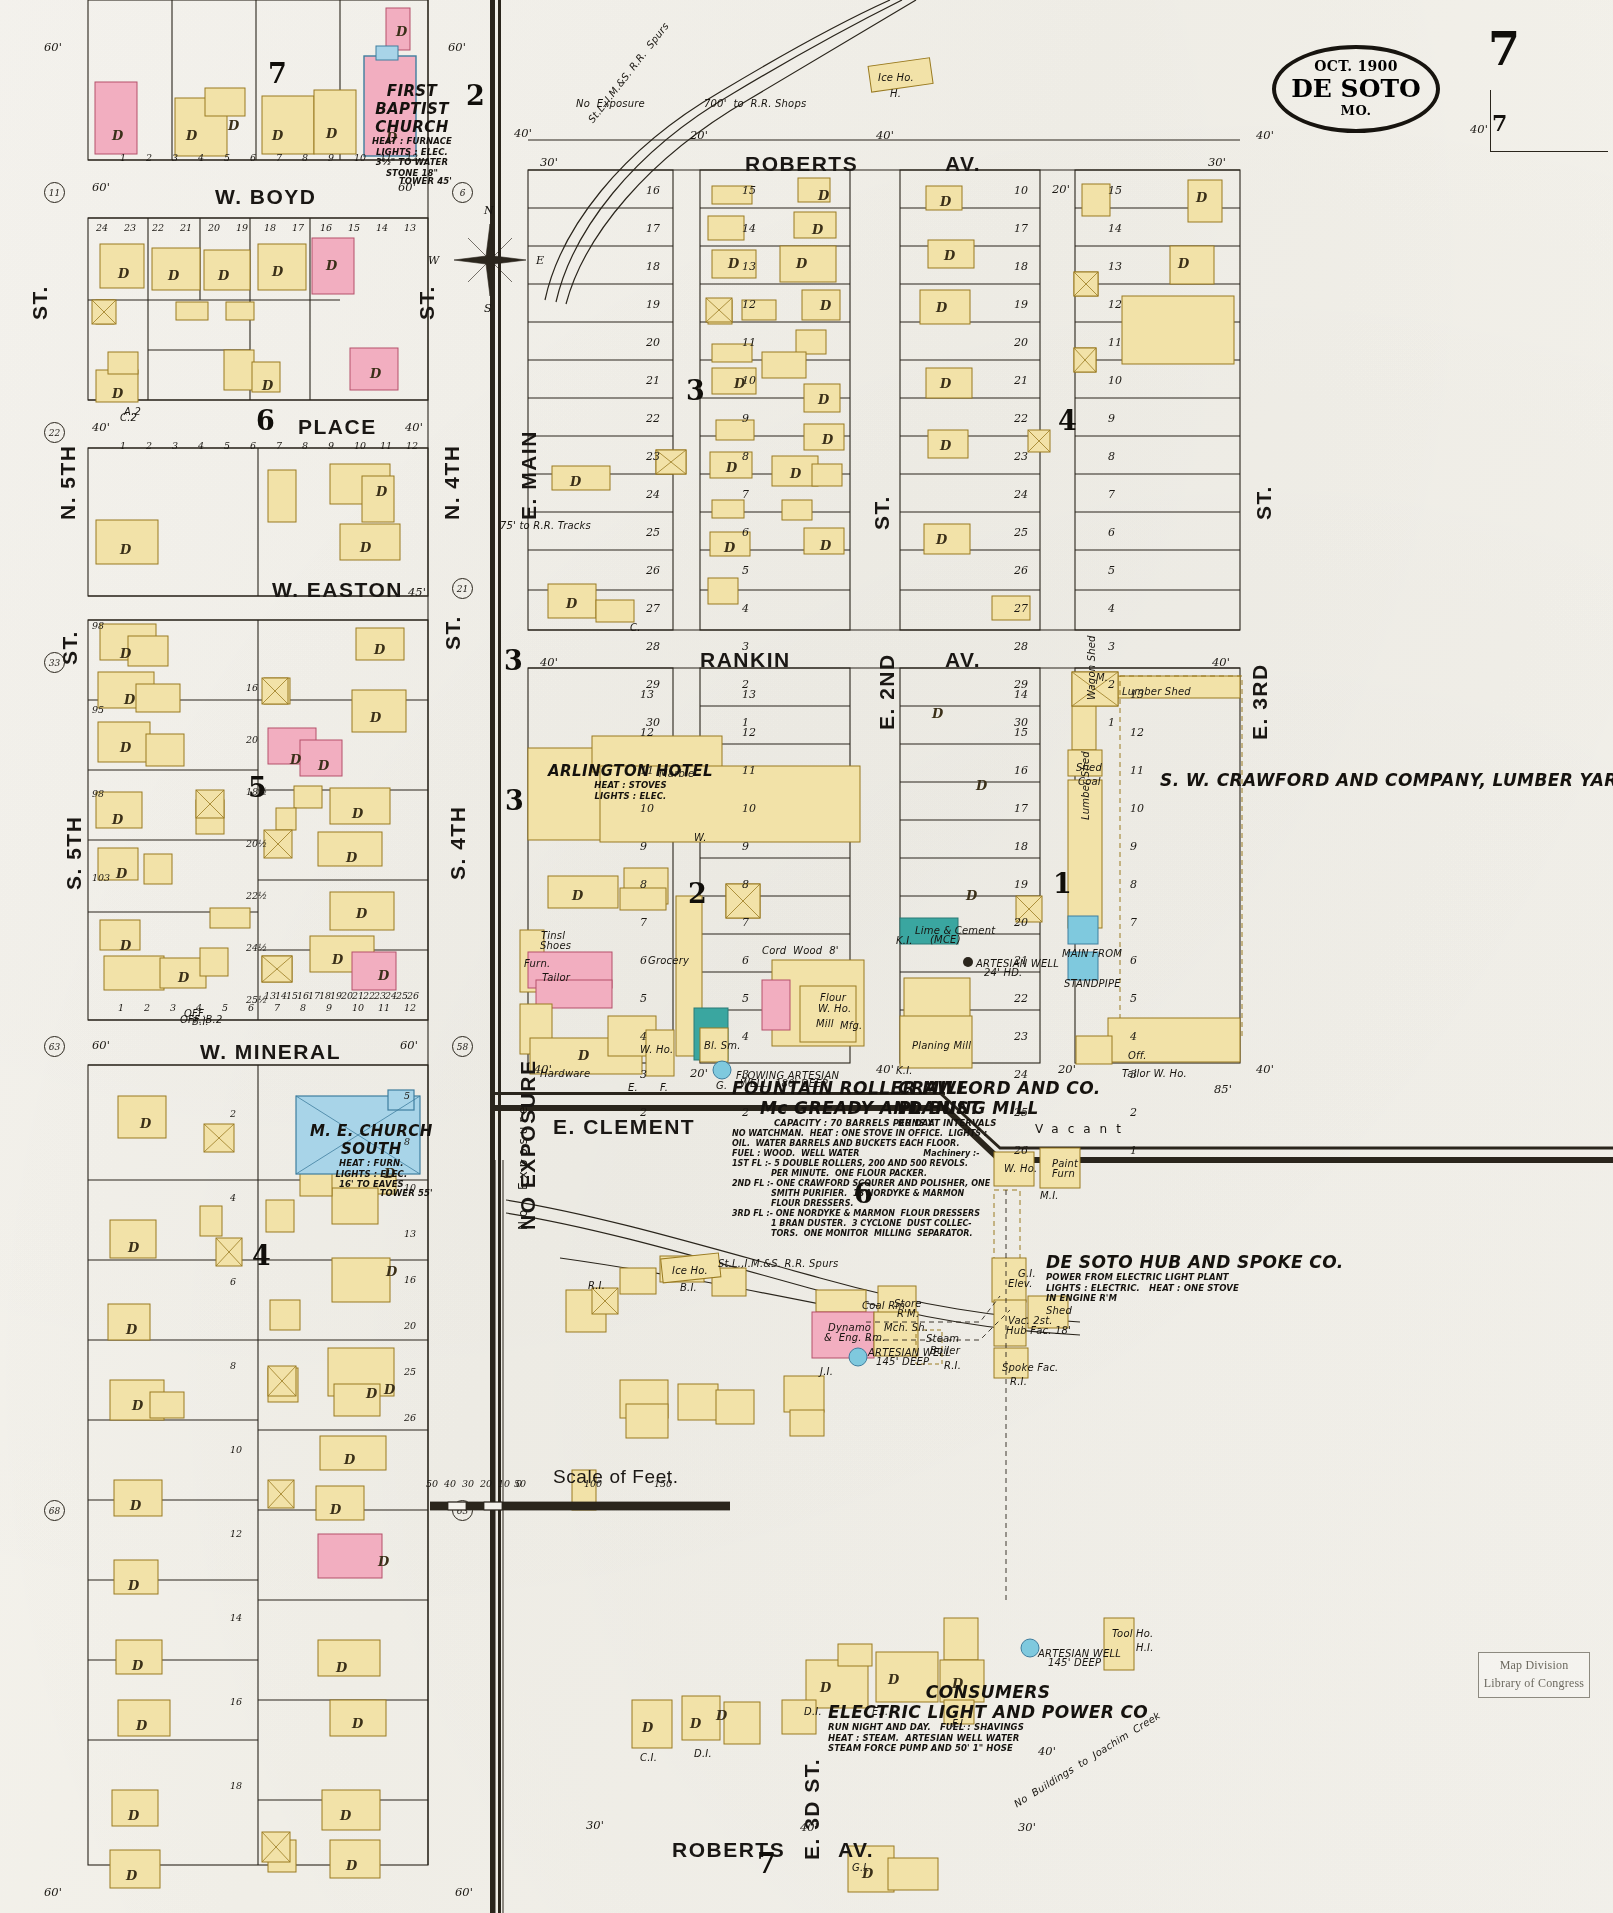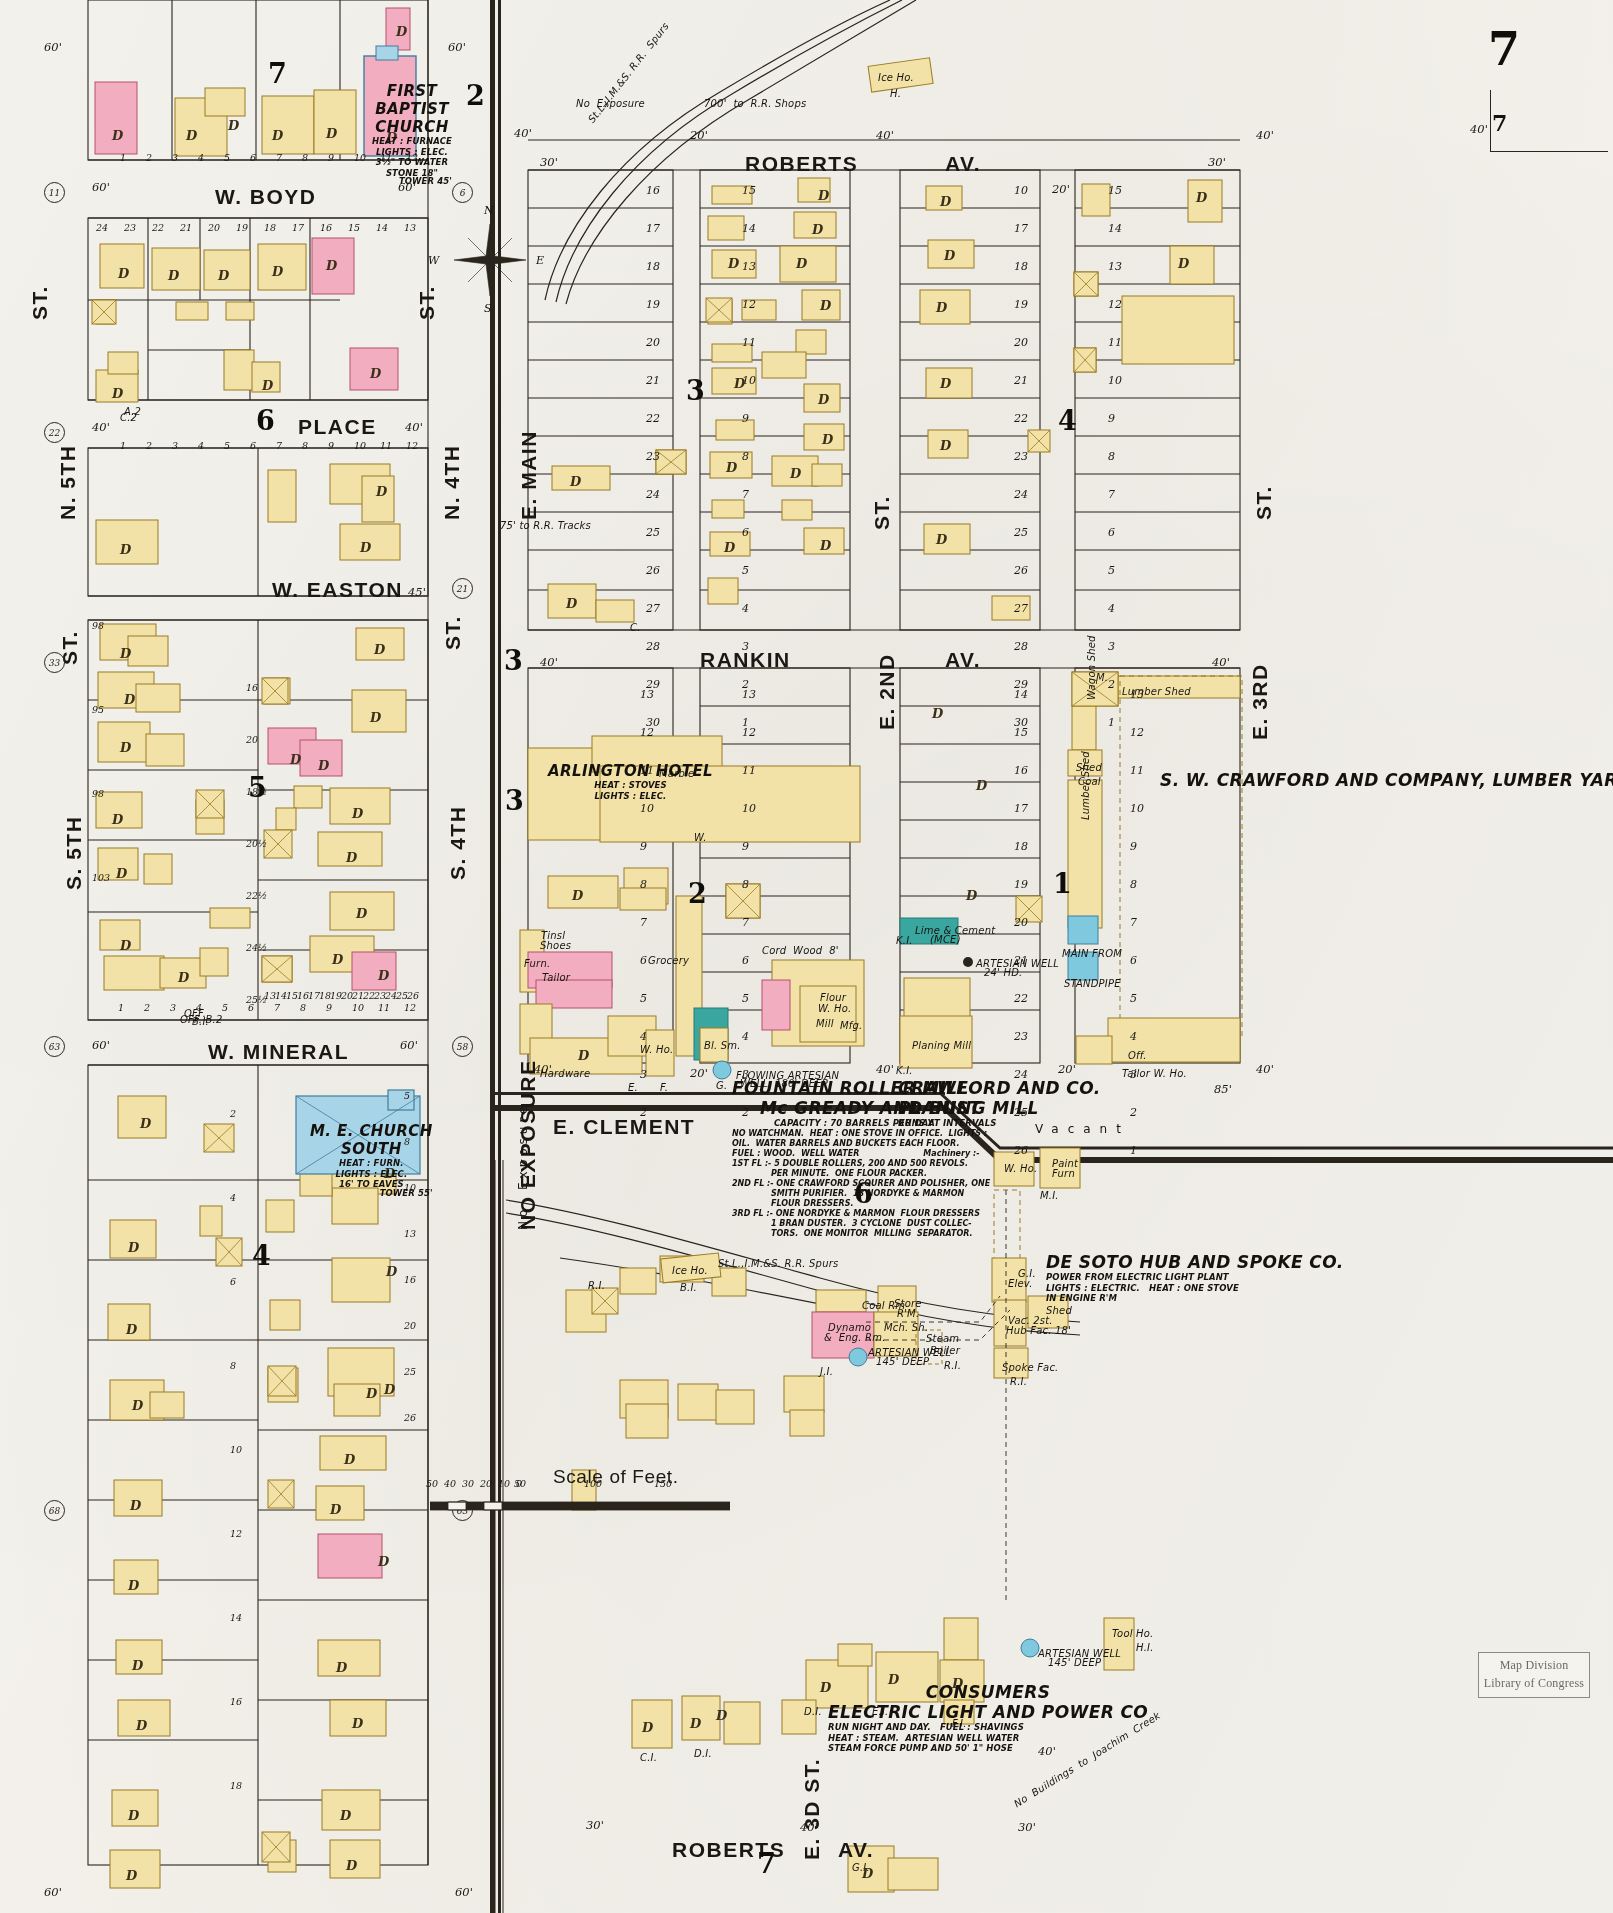--- a/index.html
+++ b/index.html
@@ -578,21 +578,21 @@
       <path d="M866,1322 L980,1322 L1000,1296"></path>
       <path d="M866,1340 L980,1340 L1010,1310"></path>
       <path d="M1006,1190 L1006,1600"></path>
     </g>
   </svg>
 
   <div id="street-labels">
       <div class="txt street" style="left: 215px; top: 185px;">W. BOYD</div>
       <div class="txt street" style="left: 298px; top: 415px;">PLACE</div>
       <div class="txt street" style="left: 272px; top: 578px;">W. EASTON</div>
-      <div class="txt street" style="left: 208px; top: 1040px;">W. MINERAL</div>
+      <div class="txt street" style="left: 200px; top: 1040px;">W. MINERAL</div>
       <div class="txt street" style="left: 745px; top: 152px;">ROBERTS</div>
       <div class="txt street" style="left: 945px; top: 152px;">AV.</div>
       <div class="txt street" style="left: 700px; top: 648px;">RANKIN</div>
       <div class="txt street" style="left: 945px; top: 648px;">AV.</div>
       <div class="txt street" style="left: 553px; top: 1115px;">E. CLEMENT</div>
       <div class="txt street" style="left: 672px; top: 1838px;">ROBERTS</div>
       <div class="txt street" style="left: 838px; top: 1838px;">AV.</div>
       <div class="txt street v" style="left: 56px; top: 520px;;transform:rotate(-90deg);transform-origin:0 0;">N. 5TH</div>
       <div class="txt street v" style="left: 62px; top: 890px;;transform:rotate(-90deg);transform-origin:0 0;">S. 5TH</div>
       <div class="txt street v" style="left: 28px; top: 320px;;transform:rotate(-90deg);transform-origin:0 0;">ST.</div>
@@ -1055,20 +1055,26 @@
       <div class="circnum" style="left: 44px; top: 422px;">22</div>
       <div class="circnum" style="left: 44px; top: 652px;">33</div>
       <div class="circnum" style="left: 44px; top: 1036px;">63</div>
       <div class="circnum" style="left: 44px; top: 1500px;">68</div>
       <div class="circnum" style="left: 452px; top: 182px;">6</div>
       <div class="circnum" style="left: 452px; top: 578px;">21</div>
       <div class="circnum" style="left: 452px; top: 1036px;">58</div>
       <div class="circnum" style="left: 452px; top: 1500px;">63</div>
     </div>
 
+  <div id="cartouche">
+    <div class="ell"></div>
+    <div id="cart-date">OCT. 1900</div>
+    <div id="cart-city">DE SOTO</div>
+    <div id="cart-state">MO.</div>
+  </div>
 
   <div class="sheetno txt" style="left:1488px;top:22px;">7</div>
   <div class="dim txt" style="left:1470px;top:122px;">40'</div>
   <div class="txt" style="left:1492px;top:110px;font-family:'DejaVu Serif',serif;font-weight:700;font-size:22px;">7</div>
 
   <div style="position:absolute;left:1490px;top:90px;width:1px;height:62px;background:#2a251c;z-index:6;"></div>
   <div style="position:absolute;left:1490px;top:151px;width:118px;height:1px;background:#2a251c;z-index:6;"></div>
 
   <svg id="compass" viewBox="0 0 84 84">
     <g fill="#2a251c" stroke="#2a251c" stroke-width=".6">

